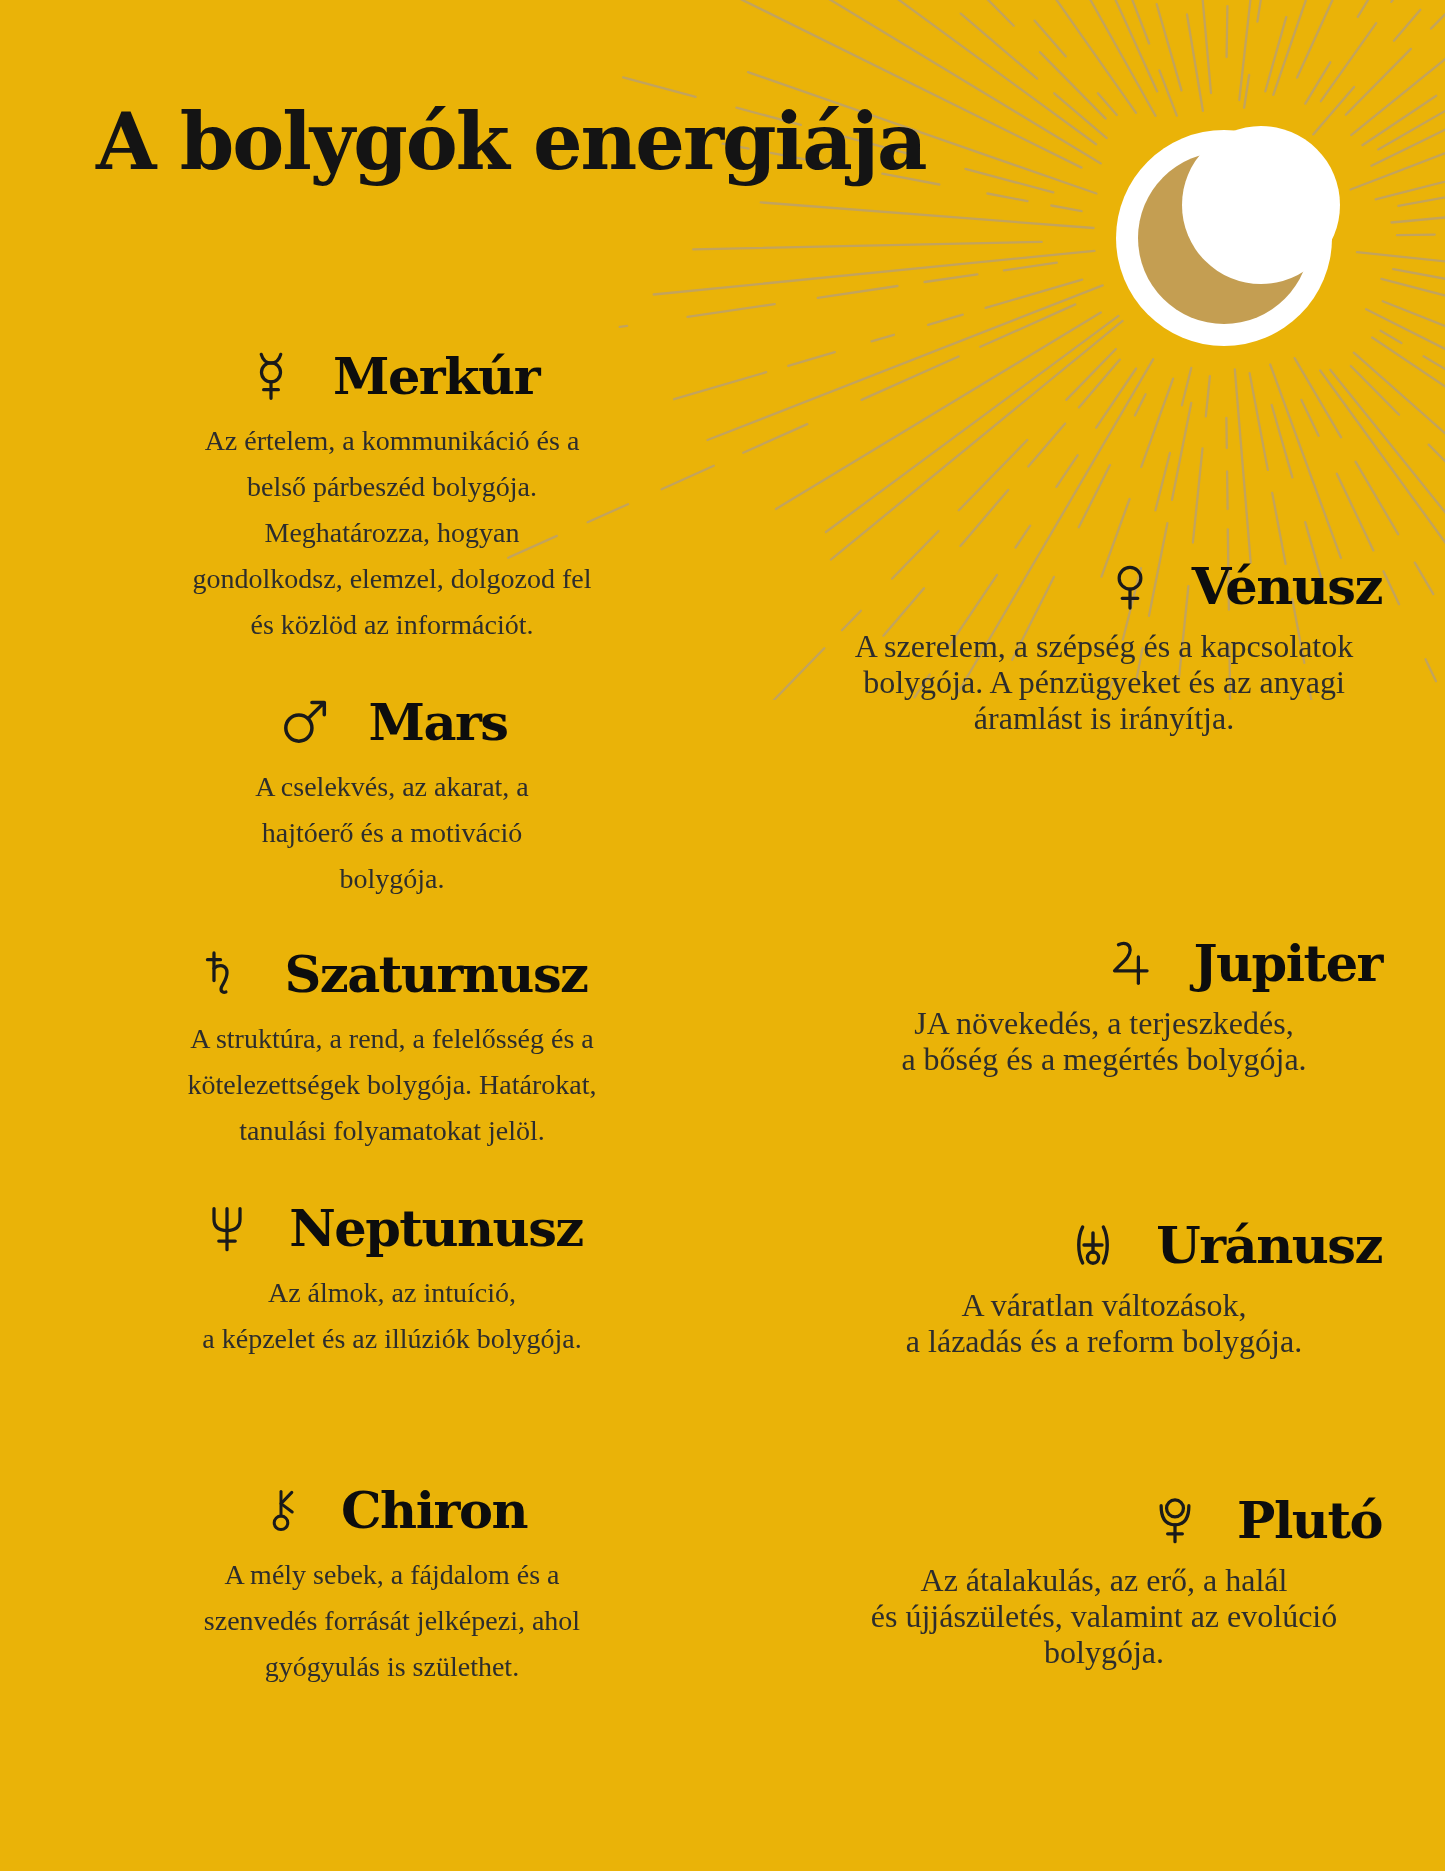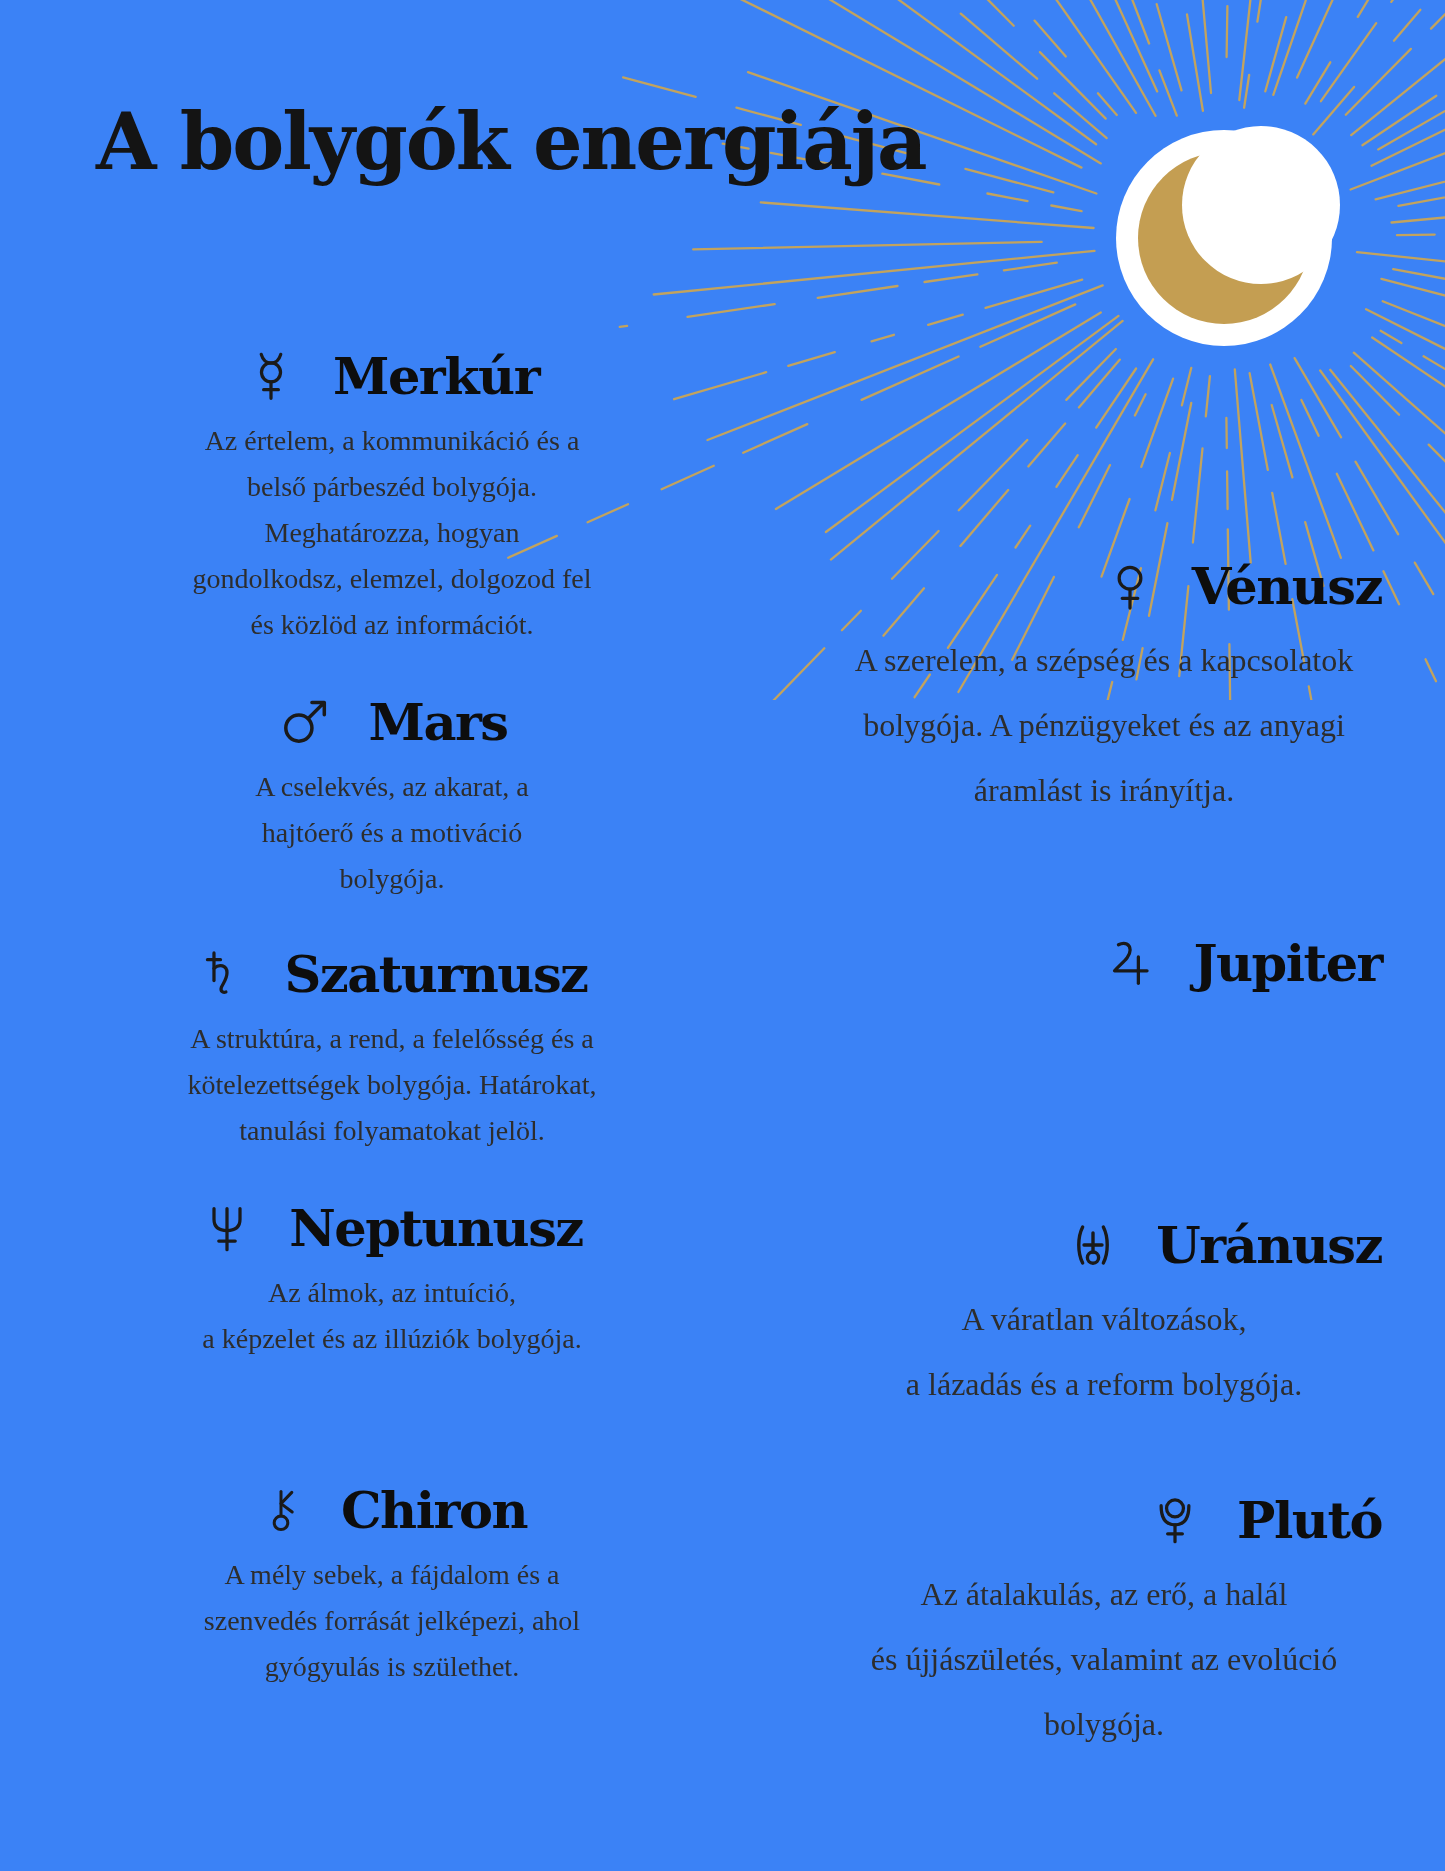--- a/index.html
+++ b/index.html
@@ -1,20 +1,20 @@
 <!DOCTYPE html>
 <html><head>
 <meta charset="utf-8">
 <style>
   html,body{margin:0;padding:0;background:#ffffff;}
   .page{
     position:relative;
     width:1445px;height:1871px;
     margin:0 auto;
-    background:#3b82f6;
+    background:#eab308;
     overflow:hidden;
     font-family:"Liberation Serif", serif;
     color:#2d2d2d;
   }
   .deco{position:absolute;left:0;top:0;pointer-events:none;}
   .deco .ray{stroke:#c2a35e;stroke-width:2.3;stroke-linecap:round;}
 
   .title{
     position:absolute;left:96px;top:96px;width:760px;
     margin:0;
@@ -44,21 +44,21 @@
   .sym svg{display:block;}
   .sym svg path, .sym svg circle, .sym svg line{
     fill:none;stroke:currentColor;stroke-width:1.5;stroke-linecap:round;stroke-linejoin:round;
   }
   .planet p{
     margin:0;
     white-space:pre-line;
     color:#2d2d2d;
   }
   .col-left  p{font-size:28px;line-height:46px;}
-  .col-right p{font-size:32px;line-height:65px;}
+  .col-right p{font-size:32px;line-height:36px;}
   .col-right .heading{transform:translateX(-64px);justify-content:flex-end;}
 
   
   .s-merkur    {left:112px; top:346px;  width:560px;}
   .s-mars      {left:112px; top:692px;  width:560px;}
   .s-szaturnusz{left:97px;  top:944px;  width:590px;}
   .s-neptunusz {left:112px; top:1198px; width:560px;}
   .s-chiron    {left:112px; top:1480px; width:560px;}
   .s-venusz    {left:762px; top:556px;  width:684px;}
   .s-jupiter   {left:762px; top:933px;  width:684px;}
@@ -378,20 +378,22 @@
   <section class="planet col-right s-jupiter">
     <div class="heading">
       <span class="sym">
         <svg width="52" height="56" viewBox="0 0 24 24">
           <path d="M6.2 3.6 C9.2 2 11.6 3.4 11.6 6 C11.6 9.6 7.4 12.2 4.4 15.6 H19.4"></path>
           <path d="M15.4 9.2 V21.4"></path>
         </svg>
       </span>
       <h2>Jupiter</h2>
     </div>
+    <p>JA növekedés, a terjeszkedés,
+a bőség és a megértés bolygója.</p>
   </section>
 
   <section class="planet col-right s-uranusz">
     <div class="heading">
       <span class="sym">
         <svg width="54" height="58" viewBox="0 0 24 24">
           <path d="M7.4 4 C5.1 8.5 5.1 15.5 7.4 20"></path>
           <path d="M16.6 4 C18.9 8.5 18.9 15.5 16.6 20"></path>
           <path d="M8 12 H16 M12 6.6 V15.1"></path>
           <circle cx="12" cy="17.6" r="2.5"></circle>

